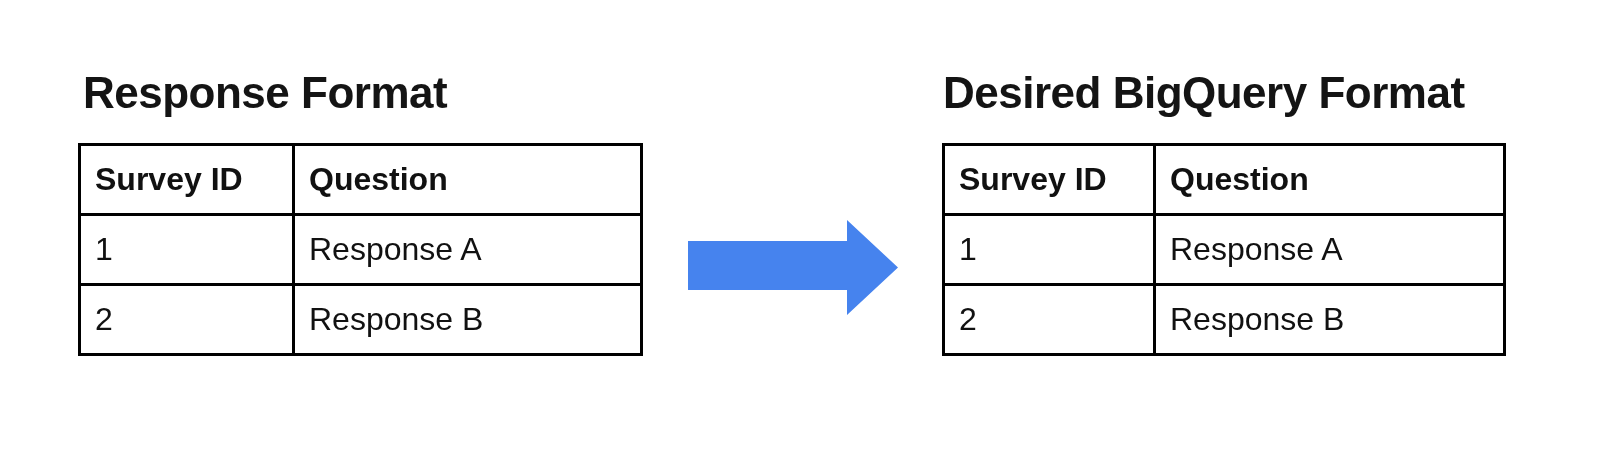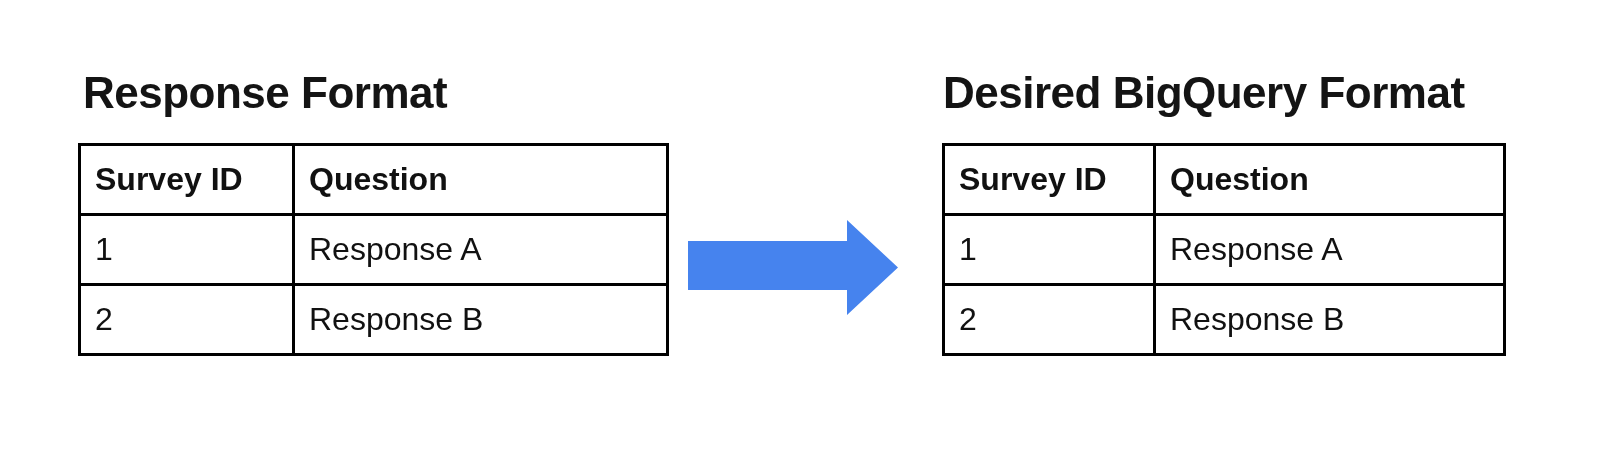--- a/index.html
+++ b/index.html
@@ -14,21 +14,21 @@
     background: #ffffff;
     overflow: hidden;
     font-family: "Liberation Sans", sans-serif;
     color: #111111;
   }
   .panel {
     position: absolute;
     top: 0;
     height: 468px;
   }
-  .panel-left  { left: 78px;  width: 565px; padding-left: 26px; }
+  .panel-left  { left: 78px;  width: 565px; }
   .panel-right { left: 942px; width: 564px; }
   .panel-title {
     position: absolute;
     top: 70px;
     margin: 0;
     font-size: 44px;
     font-weight: 700;
     letter-spacing: -0.5px;
     line-height: 1.05;
     color: #141414;

